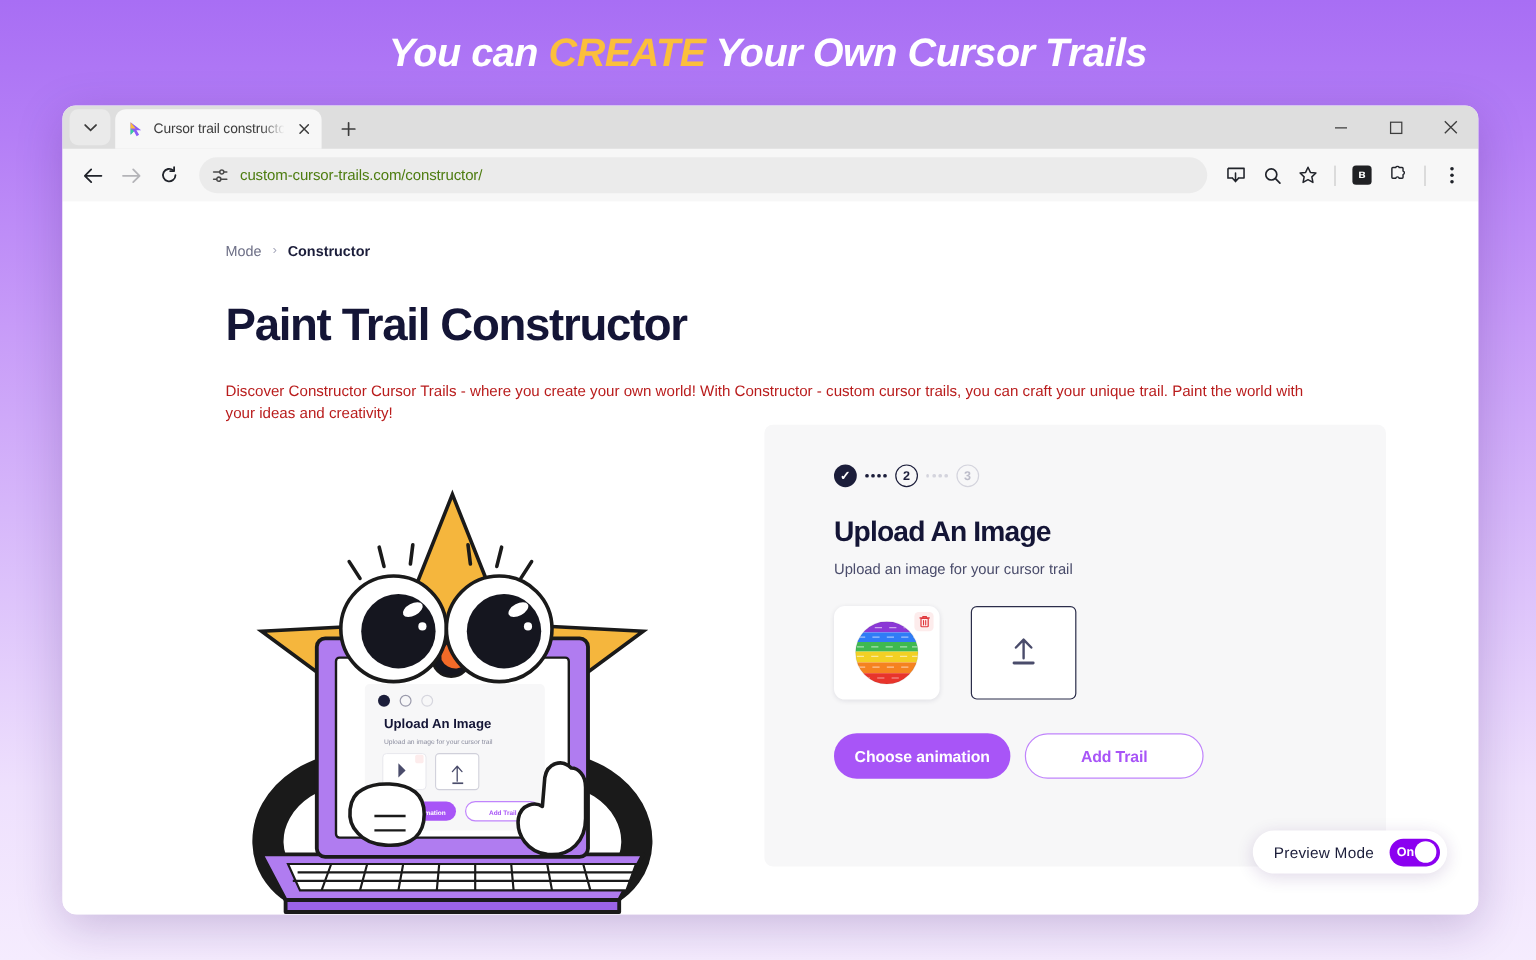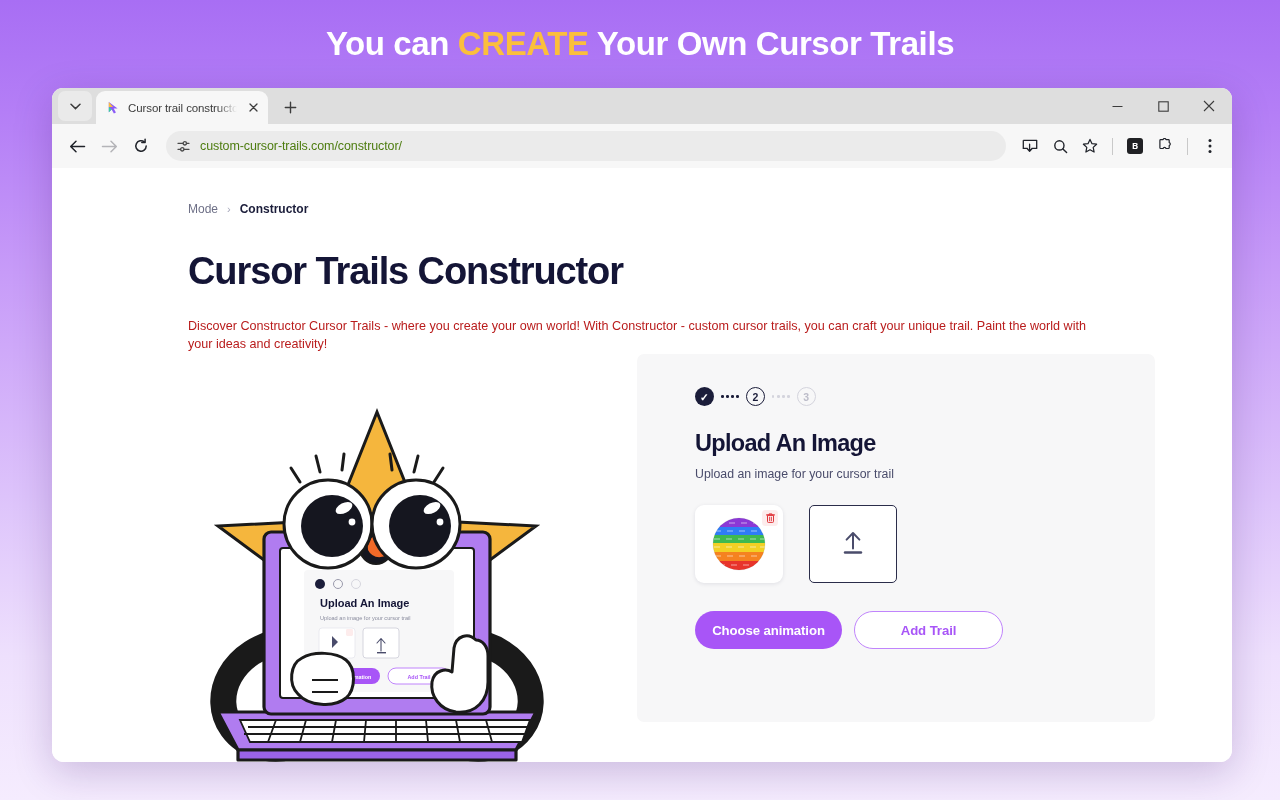--- a/index.html
+++ b/index.html
@@ -6,21 +6,21 @@
   html, body { width: 1280px; height: 800px; overflow: hidden; }
   body {
     font-family: "Liberation Sans", sans-serif;
     background: linear-gradient(180deg, #a86ef4 0%, #b47ef6 14%, #c79bf8 34%, #ddc3fb 62%, #eee0fd 82%, #f5ecfe 100%);
     position: relative;
   }
 
   
   .banner {
     position: absolute; top: 0; left: 0; width: 1280px; height: 88px;
-    display: flex; align-items: center; justify-content: center;
+    display: flex; align-items: center; justify-content: center; font-style: italic;
   }
   .banner-text {
     font-size: 33px; font-weight: 700; color: #ffffff;
     letter-spacing: -0.4px; white-space: nowrap;
   }
   .banner-text .hl { color: #fbbf3c; font-weight: 800; }
 
   
   .browser {
     position: absolute; left: 52px; top: 88px; width: 1180px; height: 674px;
@@ -279,21 +279,21 @@
   </div>
 
   <div class="page">
 
     <div class="breadcrumb">
       <span>Mode</span>
       <span class="sep">›</span>
       <span class="crumb-current">Constructor</span>
     </div>
 
-    <h1 class="h1">Cursor Trails Constructor</h1>
+    <h1 class="h1">Paint Trail Constructor</h1>
     <p class="lede">Discover Constructor Cursor Trails - where you create your own world! With Constructor - custom cursor trails, you can craft your unique trail. Paint the world with your ideas and creativity!</p>
 
     <div class="mascot">
       <svg viewBox="0 0 370 370" width="370" height="370">
 
         <path d="M185 14 L228 122 L344 128 L252 196 L284 308 L185 244 L86 308 L118 196 L26 128 L142 122 Z" fill="#f5b63d" stroke="#1a1a1a" stroke-width="3"></path>
 
         <path d="M96 242 C38 250 18 300 40 330 C56 352 88 356 110 344" fill="none" stroke="#1a1a1a" stroke-width="26" stroke-linecap="round"></path>
         <path d="M274 242 C332 250 352 300 330 330 C314 352 282 356 260 344" fill="none" stroke="#1a1a1a" stroke-width="26" stroke-linecap="round"></path>
 
@@ -424,15 +424,22 @@
           </svg>
         </div>
       </div>
 
       <div class="actions">
         <button class="btn btn-primary">Choose animation</button>
         <button class="btn btn-outline">Add Trail</button>
       </div>
     </div>
 
+    <div class="preview-pill">
+      <span class="preview-label">Preview Mode</span>
+      <span class="toggle">
+        <span class="toggle-text">On</span>
+        <span class="toggle-knob"></span>
+      </span>
+    </div>
 
   </div>
 </div>
 
 </body></html>

